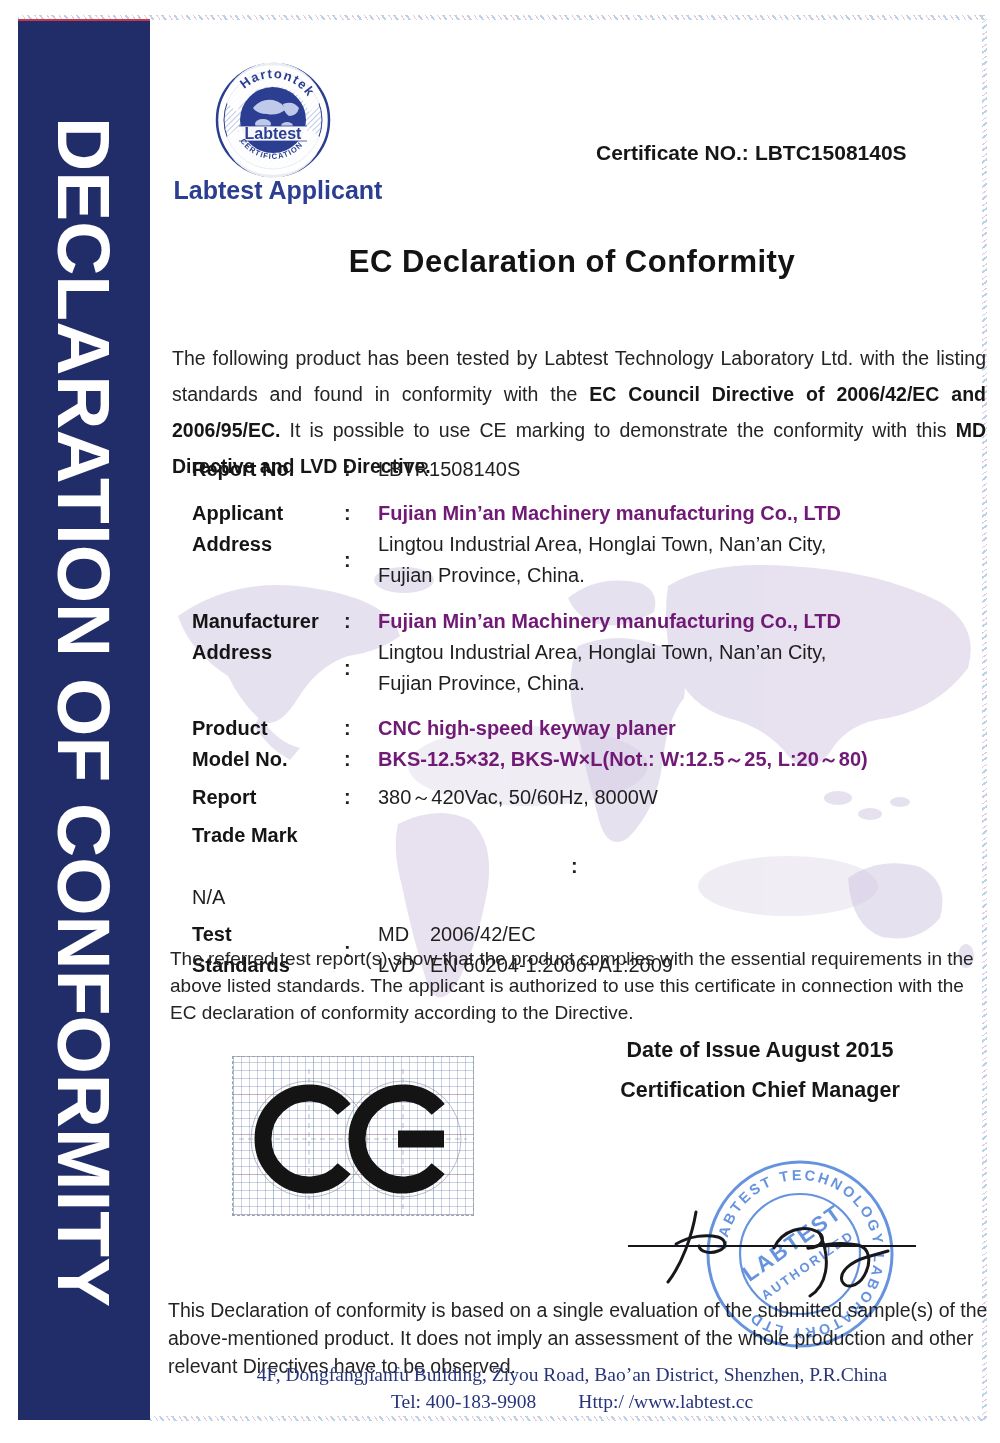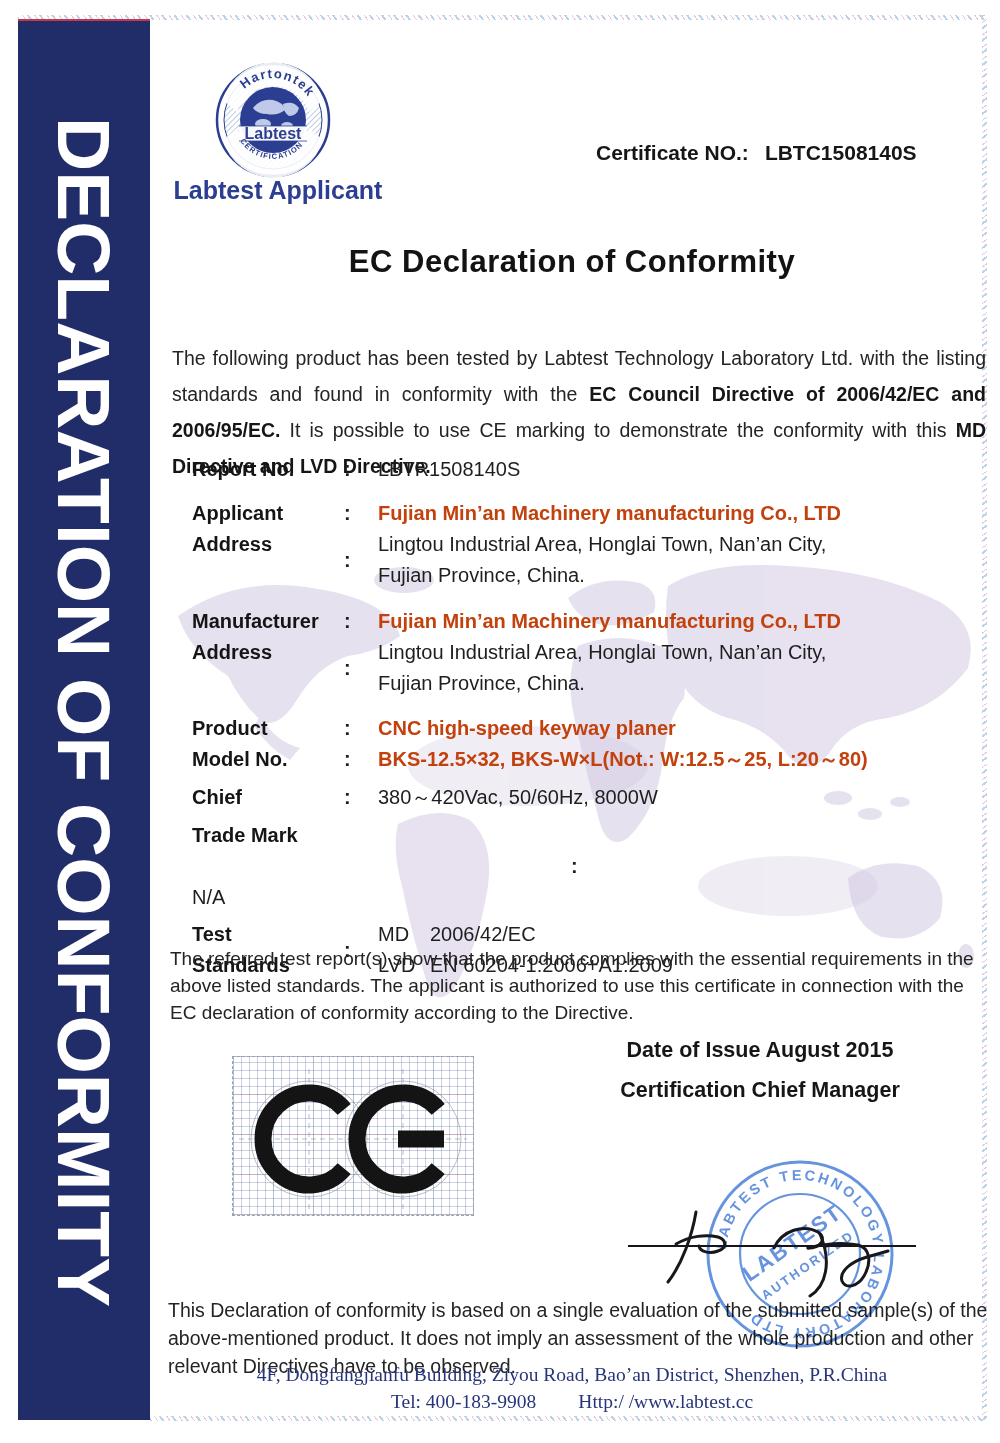--- a/index.html
+++ b/index.html
@@ -27,21 +27,21 @@
     width:132px;text-align:left;height:1290px;overflow:hidden;
   }
 
   
   .logo{position:absolute;left:213px;top:60px;z-index:3;}
   .logo-caption{
     position:absolute;left:168px;top:176px;width:220px;text-align:center;
     color:#2b3e91;font-weight:bold;font-size:25px;z-index:3;
   }
   .cert-no{position:absolute;left:596px;top:141px;font-size:21px;font-weight:bold;color:#161616;z-index:3;}
-  .cert-no .val{font-weight:bold;margin-left:16px;}
+  .cert-no .val{font-weight:bold;margin-left:6px;}
 
   .title{position:absolute;left:160px;top:244px;width:824px;text-align:center;
     font-size:31px;font-weight:bold;color:#131313;letter-spacing:.5px;z-index:3;}
 
   .para{position:absolute;z-index:3;}
   #intro{left:172px;top:320px;width:814px;font-size:19.5px;line-height:36px;text-align:justify;color:#242424;}
   #intro .b,.b{font-weight:bold;color:#161616;}
   #statement{left:170px;top:926px;width:818px;font-size:19px;line-height:27px;color:#242424;}
   #disclaimer{left:168px;top:1276px;width:822px;font-size:19.5px;line-height:28px;color:#242424;}
 
@@ -54,21 +54,21 @@
   .field:nth-child(4){margin-top:15px;}
   .field:nth-child(5){margin-top:0;}
   .field:nth-child(6){margin-top:14px;}
   .field:nth-child(7){}
   .field:nth-child(8){margin-top:7px;}
   .field:nth-child(9){margin-top:7px;flex-direction:column;}
   .field:nth-child(10){margin-top:6px;}
   .f-label{width:152px;font-weight:bold;color:#151515;flex:0 0 auto;}
   .f-colon{width:34px;font-weight:bold;flex:0 0 auto;align-self:center;text-align:left;}
   .f-value{flex:1;}
-  .f-value .vb{font-weight:bold;color:#c2410c;}
+  .f-value .vb{font-weight:bold;color:#701a75;}
   .f-key{display:inline-block;width:52px;}
 
   
   .ce-box{
     position:absolute;left:232px;top:1056px;width:240px;height:158px;z-index:2;
     background:
       repeating-linear-gradient(0deg, rgba(70,90,150,.28) 0 1px, transparent 1px 8px),
       repeating-linear-gradient(90deg, rgba(70,90,150,.28) 0 1px, transparent 1px 8px),
       repeating-linear-gradient(0deg, rgba(200,90,90,.25) 0 1px, transparent 1px 40px),
       repeating-linear-gradient(90deg, rgba(90,170,170,.25) 0 1px, transparent 1px 40px),
@@ -231,21 +231,21 @@
         <div class="f-label">
           <div>Model No.</div>
         </div>
         <div class="f-colon">:</div>
         <div class="f-value">
           <div class="vb"><span>BKS-12.5×32, BKS-W×L(Not.: W:12.5～25, L:20～80)</span></div>
         </div>
       </div>
       <div class="field">
         <div class="f-label">
-          <div>Chief</div>
+          <div>Report</div>
         </div>
         <div class="f-colon">:</div>
         <div class="f-value">
           <div><span>380～420Vac, 50/60Hz, 8000W</span></div>
         </div>
       </div>
       <div class="field">
         <div class="f-label">
           <div>Trade Mark</div>
         </div>

